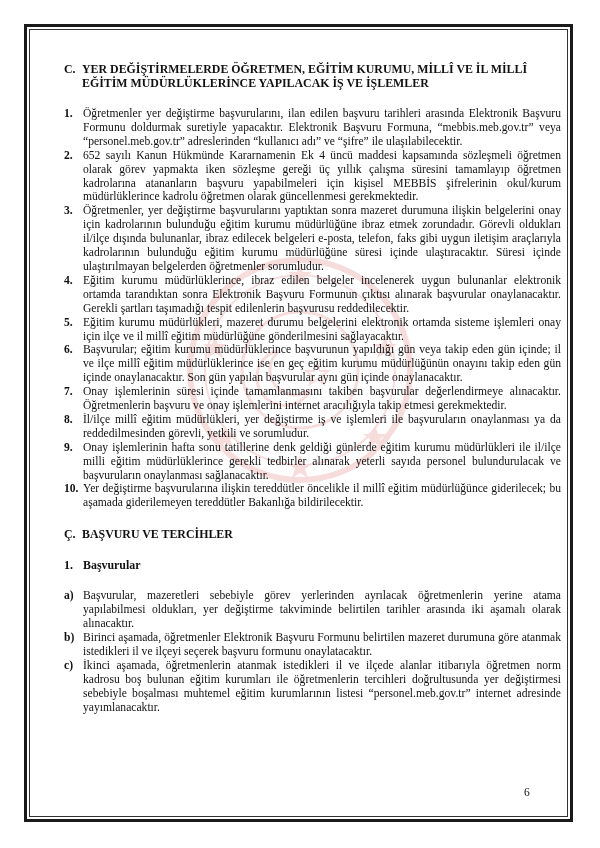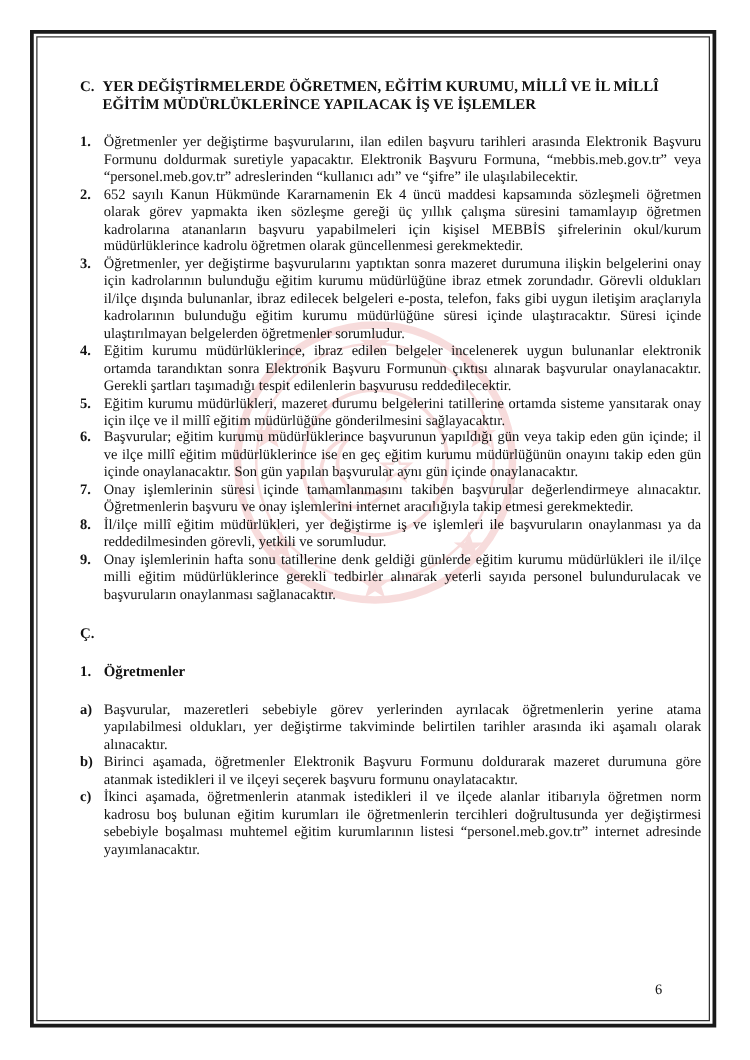--- a/index.html
+++ b/index.html
@@ -64,63 +64,68 @@
     <li class="item">
         <span class="num">3.</span>
         <span class="txt">Öğretmenler, yer değiştirme başvurularını yaptıktan sonra mazeret durumuna ilişkin belgelerini onay için kadrolarının bulunduğu eğitim kurumu müdürlüğüne ibraz etmek zorundadır. Görevli oldukları il/ilçe dışında bulunanlar, ibraz edilecek belgeleri e-posta, telefon, faks gibi uygun iletişim araçlarıyla kadrolarının bulunduğu eğitim kurumu müdürlüğüne süresi içinde ulaştıracaktır. Süresi içinde ulaştırılmayan belgelerden öğretmenler sorumludur.</span>
       </li>
     <li class="item">
         <span class="num">4.</span>
         <span class="txt">Eğitim kurumu müdürlüklerince, ibraz edilen belgeler incelenerek uygun bulunanlar elektronik ortamda tarandıktan sonra Elektronik Başvuru Formunun çıktısı alınarak başvurular onaylanacaktır. Gerekli şartları taşımadığı tespit edilenlerin başvurusu reddedilecektir.</span>
       </li>
     <li class="item">
         <span class="num">5.</span>
-        <span class="txt">Eğitim kurumu müdürlükleri, mazeret durumu belgelerini tatillerine ortamda sisteme yansıtarak onay için ilçe ve il millî eğitim müdürlüğüne gönderilmesini sağlayacaktır.</span>
+        <span class="txt">Eğitim kurumu müdürlükleri, mazeret durumu belgelerini elektronik ortamda sisteme işlemleri onay için ilçe ve il millî eğitim müdürlüğüne gönderilmesini sağlayacaktır.</span>
       </li>
     <li class="item">
         <span class="num">6.</span>
         <span class="txt">Başvurular; eğitim kurumu müdürlüklerince başvurunun yapıldığı gün veya takip eden gün içinde; il ve ilçe millî eğitim müdürlüklerince ise en geç eğitim kurumu müdürlüğünün onayını takip eden gün içinde onaylanacaktır. Son gün yapılan başvurular aynı gün içinde onaylanacaktır.</span>
       </li>
     <li class="item">
         <span class="num">7.</span>
         <span class="txt">Onay işlemlerinin süresi içinde tamamlanmasını takiben başvurular değerlendirmeye alınacaktır. Öğretmenlerin başvuru ve onay işlemlerini internet aracılığıyla takip etmesi gerekmektedir.</span>
       </li>
     <li class="item">
         <span class="num">8.</span>
         <span class="txt">İl/ilçe millî eğitim müdürlükleri, yer değiştirme iş ve işlemleri ile başvuruların onaylanması ya da reddedilmesinden görevli, yetkili ve sorumludur.</span>
       </li>
     <li class="item">
         <span class="num">9.</span>
         <span class="txt">Onay işlemlerinin hafta sonu tatillerine denk geldiği günlerde eğitim kurumu müdürlükleri ile il/ilçe milli eğitim müdürlüklerince gerekli tedbirler alınarak yeterli sayıda personel bulundurulacak ve başvuruların onaylanması sağlanacaktır.</span>
       </li>
+    <li class="item">
+        <span class="num">10.</span>
+        <span class="txt">Yer değiştirme başvurularına ilişkin tereddütler öncelikle il millî eğitim müdürlüğünce giderilecek; bu aşamada giderilemeyen tereddütler Bakanlığa bildirilecektir.</span>
+      </li>
   </ol>
 
   <div class="gap-m"></div>
 
   <div class="heading">
     <span class="lbl">Ç.</span>
+    <span>BAŞVURU VE TERCİHLER</span>
   </div>
 
   <div class="gap-m"></div>
 
   <div class="heading">
     <span class="lbl" style="width:19px">1.</span>
-    <span>Öğretmenler</span>
+    <span>Başvurular</span>
   </div>
 
   <div class="gap-m"></div>
 
   <ol class="list">
     <li class="item">
         <span class="num">a)</span>
         <span class="txt">Başvurular, mazeretleri sebebiyle görev yerlerinden ayrılacak öğretmenlerin yerine atama yapılabilmesi oldukları, yer değiştirme takviminde belirtilen tarihler arasında iki aşamalı olarak alınacaktır.</span>
       </li>
     <li class="item">
         <span class="num">b)</span>
-        <span class="txt">Birinci aşamada, öğretmenler Elektronik Başvuru Formunu doldurarak mazeret durumuna göre atanmak istedikleri il ve ilçeyi seçerek başvuru formunu onaylatacaktır.</span>
+        <span class="txt">Birinci aşamada, öğretmenler Elektronik Başvuru Formunu belirtilen mazeret durumuna göre atanmak istedikleri il ve ilçeyi seçerek başvuru formunu onaylatacaktır.</span>
       </li>
     <li class="item">
         <span class="num">c)</span>
         <span class="txt">İkinci aşamada, öğretmenlerin atanmak istedikleri il ve ilçede alanlar itibarıyla öğretmen norm kadrosu boş bulunan eğitim kurumları ile öğretmenlerin tercihleri doğrultusunda yer değiştirmesi sebebiyle boşalması muhtemel eğitim kurumlarının listesi “personel.meb.gov.tr” internet adresinde yayımlanacaktır.</span>
       </li>
   </ol>
 </div>
 
 <div class="page-number">6</div>
 

